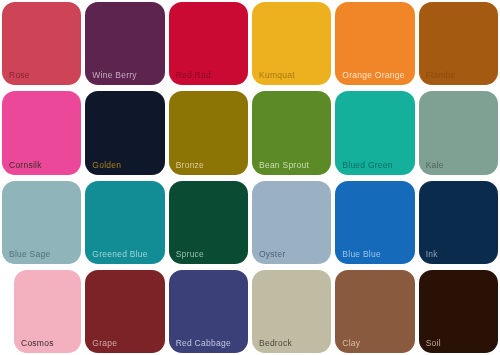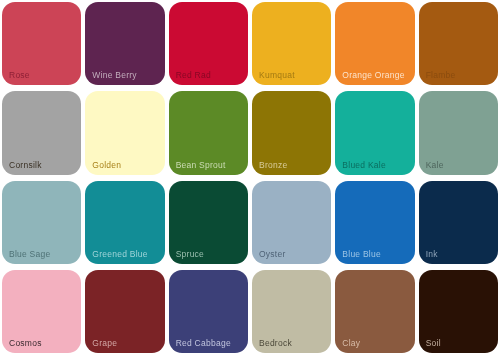--- a/index.html
+++ b/index.html
@@ -58,34 +58,34 @@
     </div>
     <div class="swatch" style="background: rgb(237, 176, 31);">
       <span class="swatch-label" style="color: rgb(163, 122, 18);">Kumquat</span>
     </div>
     <div class="swatch" style="background: rgb(241, 134, 41);">
       <span class="swatch-label" style="color: rgb(252, 227, 203);">Orange Orange</span>
     </div>
     <div class="swatch" style="background: rgb(164, 90, 17);">
       <span class="swatch-label" style="color: rgb(139, 76, 14);">Flambe</span>
     </div>
-    <div class="swatch" style="background: #a3a3a3;">
+    <div class="swatch" style="background: #ec4899;">
       <span class="swatch-label" style="color: rgb(58, 49, 37);">Cornsilk</span>
     </div>
-    <div class="swatch" style="background: #fef9c3;">
+    <div class="swatch" style="background: #0f172a;">
       <span class="swatch-label" style="color: rgb(168, 129, 26);">Golden</span>
+    </div>
+    <div class="swatch" style="background: rgb(141, 117, 5);">
+      <span class="swatch-label" style="color: rgb(217, 204, 154);">Bronze</span>
     </div>
     <div class="swatch" style="background: rgb(92, 138, 38);">
       <span class="swatch-label" style="color: rgb(203, 220, 180);">Bean Sprout</span>
     </div>
-    <div class="swatch" style="background: rgb(141, 117, 5);">
-      <span class="swatch-label" style="color: rgb(217, 204, 154);">Bronze</span>
-    </div>
     <div class="swatch" style="background: rgb(20, 176, 155);">
-      <span class="swatch-label" style="color: rgb(11, 110, 96);">Blued Kale</span>
+      <span class="swatch-label" style="color: rgb(11, 110, 96);">Blued Green</span>
     </div>
     <div class="swatch" style="background: rgb(127, 161, 147); padding-left: 20px;">
       <span class="swatch-label" style="color: rgb(78, 102, 93);">Kale</span>
     </div>
     <div class="swatch" style="background: rgb(143, 181, 186); padding-left: 44px;">
       <span class="swatch-label" style="color: rgb(79, 114, 118);">Blue Sage</span>
     </div>
     <div class="swatch" style="background: rgb(18, 141, 150);">
       <span class="swatch-label" style="color: rgb(159, 212, 216);">Greened Blue</span>
     </div>
@@ -94,21 +94,21 @@
     </div>
     <div class="swatch" style="background: rgb(154, 177, 196);">
       <span class="swatch-label" style="color: rgb(79, 99, 119);">Oyster</span>
     </div>
     <div class="swatch" style="background: rgb(21, 107, 186);">
       <span class="swatch-label" style="color: rgb(156, 196, 229); text-align: right;">Blue Blue</span>
     </div>
     <div class="swatch" style="background: rgb(11, 43, 76);">
       <span class="swatch-label" style="color: rgb(142, 163, 184);">Ink</span>
     </div>
-    <div class="swatch" style="background: rgb(243, 176, 191);">
+    <div class="swatch" style="background: rgb(243, 176, 191); margin-left: 12px;">
       <span class="swatch-label" style="color: rgb(58, 42, 47);">Cosmos</span>
     </div>
     <div class="swatch" style="background: rgb(123, 35, 38); padding-left: 36px;">
       <span class="swatch-label" style="color: rgb(212, 168, 166);">Grape</span>
     </div>
     <div class="swatch" style="background: rgb(60, 64, 120);">
       <span class="swatch-label" style="color: rgb(194, 197, 222);">Red Cabbage</span>
     </div>
     <div class="swatch" style="background: rgb(192, 188, 164);">
       <span class="swatch-label" style="color: rgb(75, 72, 57);">Bedrock</span>

